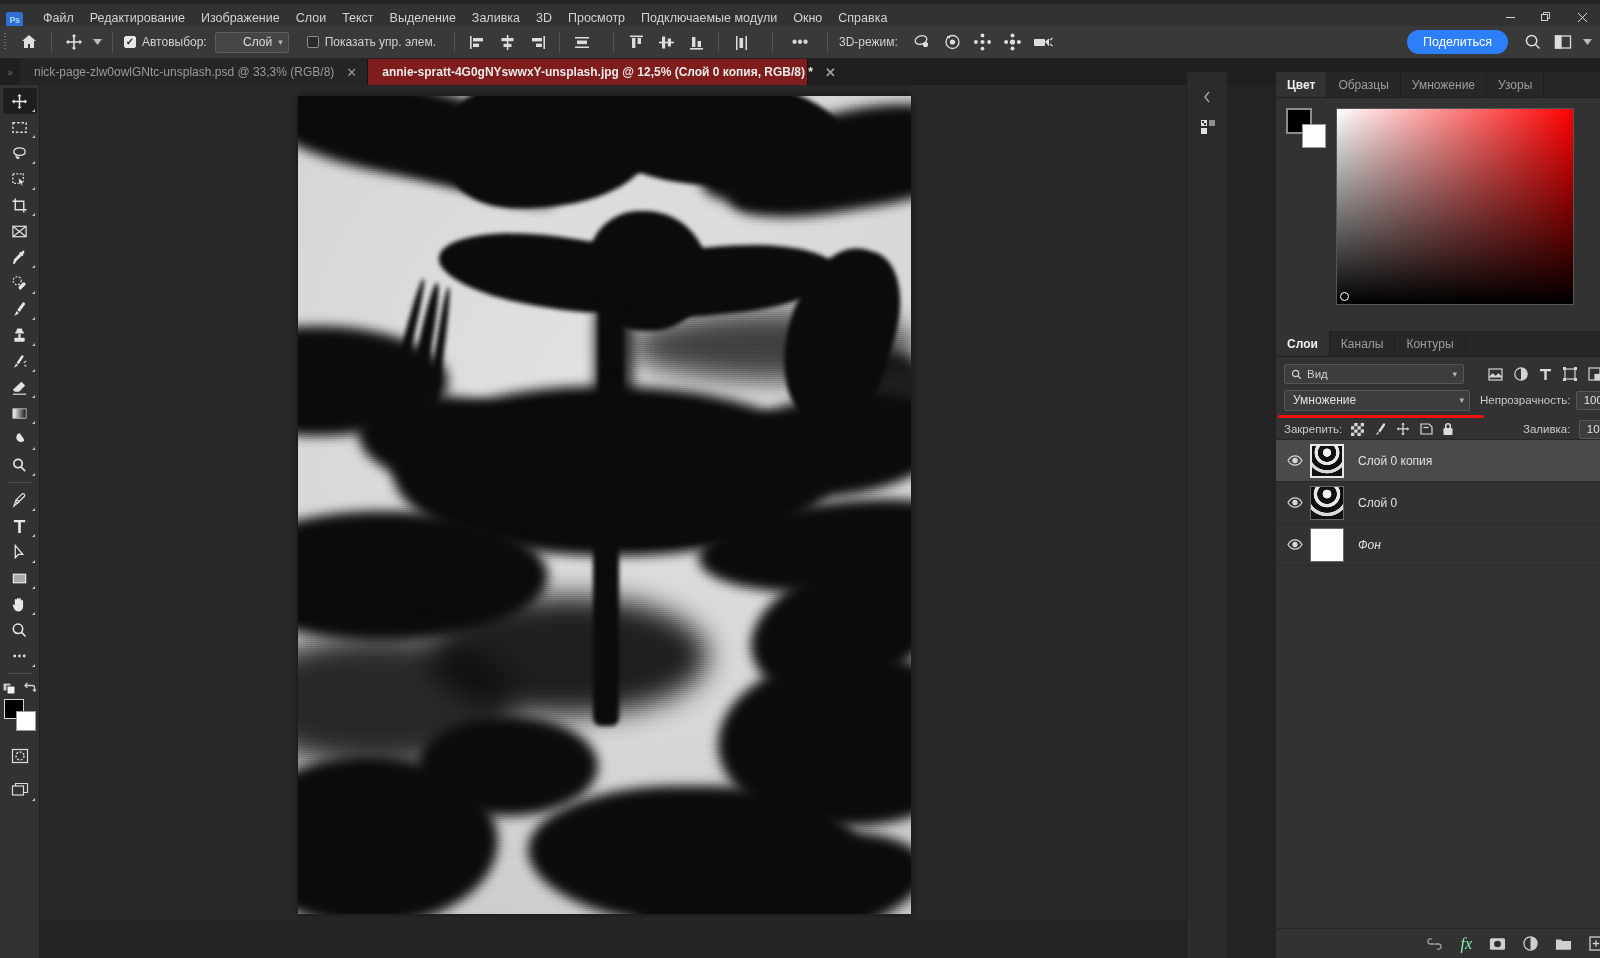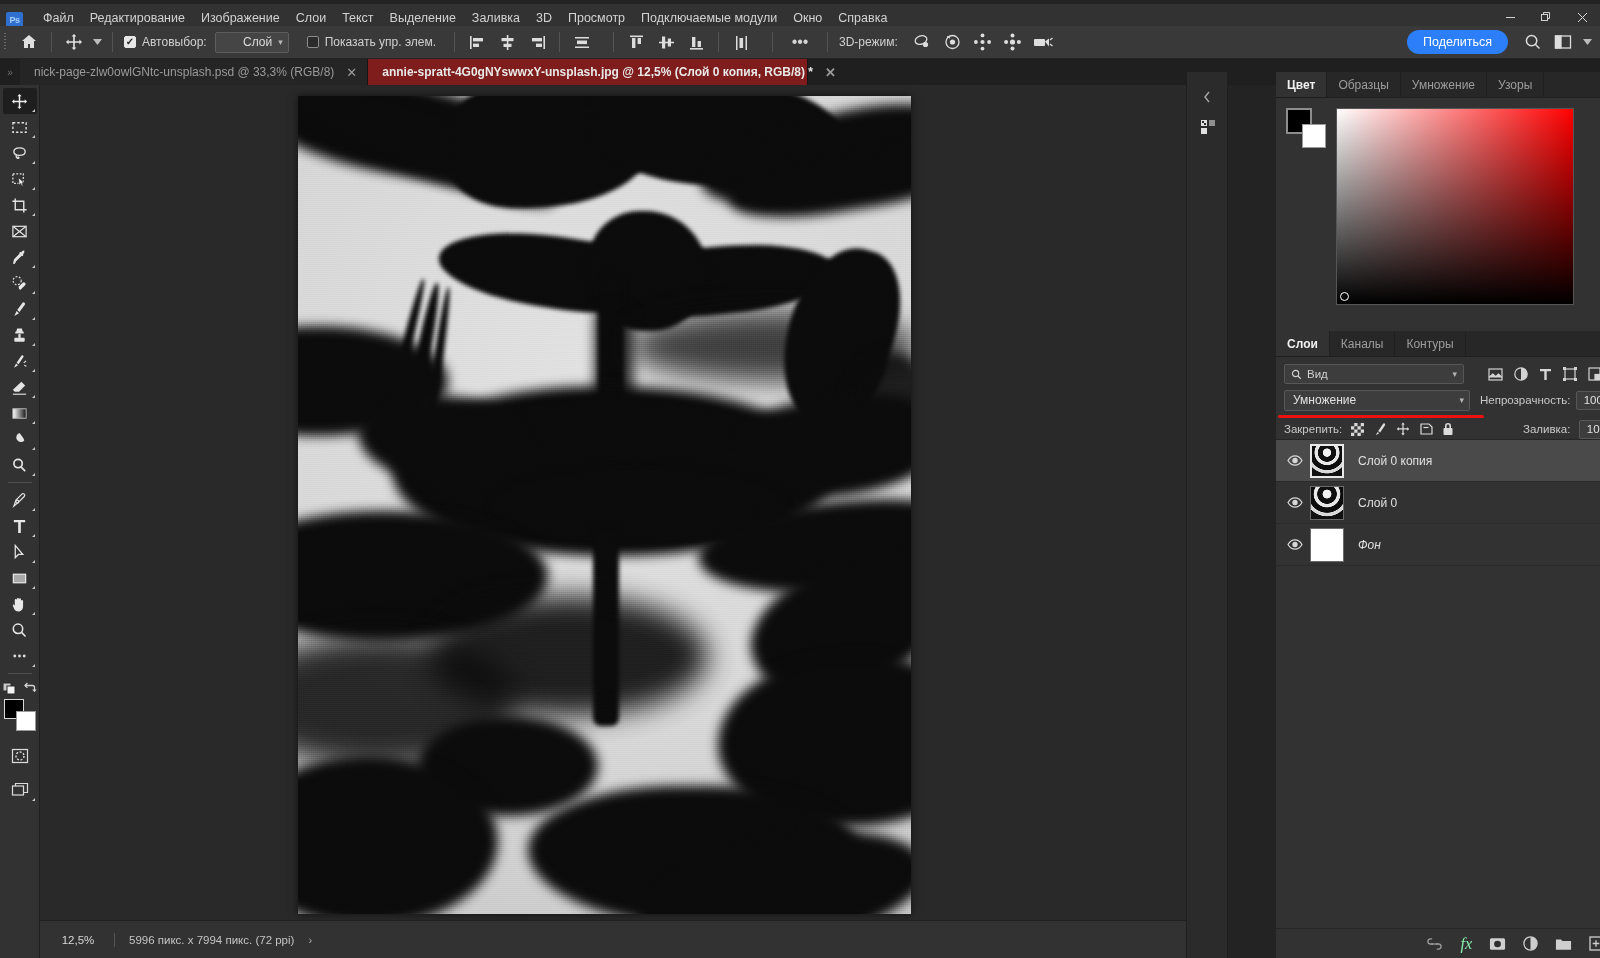--- a/index.html
+++ b/index.html
@@ -687,26 +687,20 @@
         <div class="blob softer" style="left:120px;top:620px;width:180px;height:100px;border-radius:50%;"></div>
         <div class="blob softer" style="left:-60px;top:660px;width:260px;height:170px;border-radius:50%;"></div>
         <div class="blob softer" style="left:230px;top:690px;width:330px;height:140px;border-radius:50% 50% 40% 60%;"></div>
         <div class="blob softer" style="left:340px;top:740px;width:290px;height:110px;border-radius:50%;transform:rotate(-10deg);"></div>
 
         <div class="grain"></div>
       </div>
     </div>
   </div>
 
-  <div class="statusbar">
-    <div class="zoom-field">12,5%</div>
-    <div class="status-sep"></div>
-    <div style="margin-left:6px">5996 пикс. x 7994 пикс. (72 ppi)</div>
-    <div class="status-arrow">›</div>
-  </div>
 
   <div class="icon-rail">
     <div class="rail-btn">
       <svg width="12" height="12" viewBox="0 0 12 12" fill="#a8a8a8">
           <path d="M7 1L3 6l4 5" stroke="#a8a8a8" stroke-width="1.4" fill="none"></path>
         </svg>
     </div>
     <div class="rail-btn">
       <svg width="20" height="20" viewBox="0 0 20 20">
         <rect x="3" y="3" width="6" height="6" fill="#e0e0e0"></rect>

